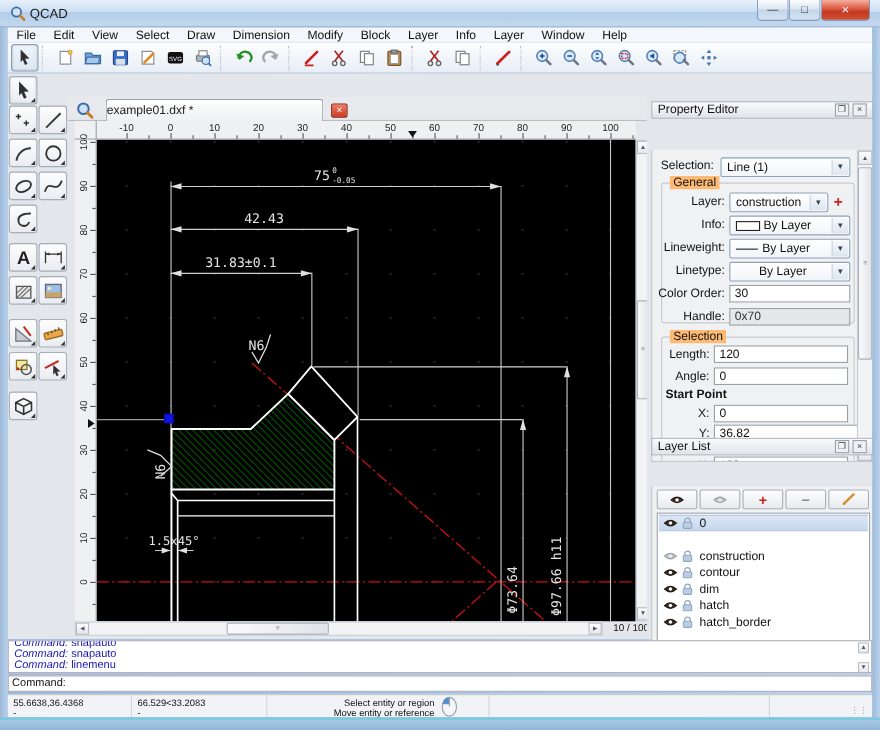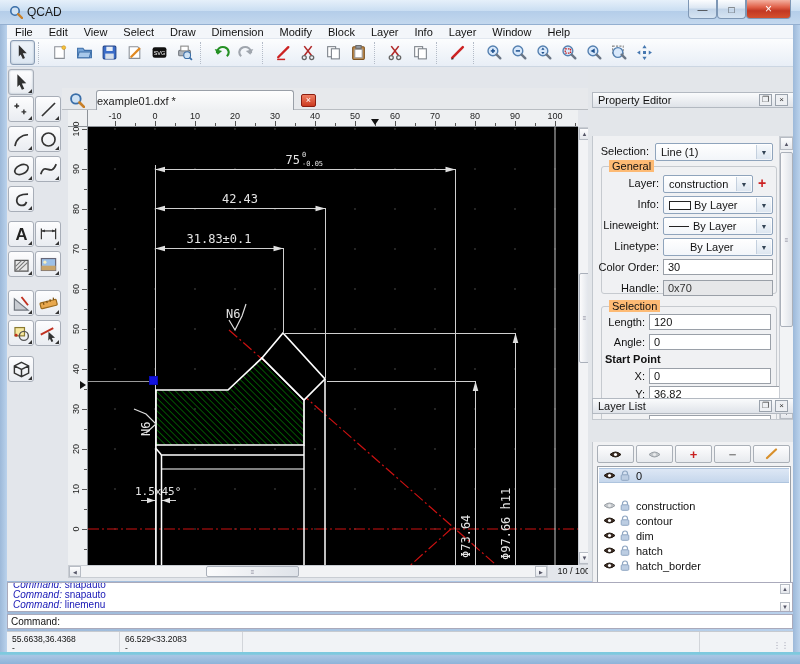--- a/index.html
+++ b/index.html
@@ -688,20 +688,29 @@
 
   <div id="statusbar" class="abs">
     <div class="sfield" style="left:0;width:113px">
       <div class="sline" style="left:5px;top:2px">55.6638,36.4368</div>
       <div class="sline" style="left:5px;top:11px">-</div>
     </div>
     <div class="sfield" style="left:113px;width:123px">
       <div class="sline" style="left:5px;top:2px">66.529&lt;33.2083</div>
       <div class="sline" style="left:5px;top:11px">-</div>
     </div>
+    <div class="sfield" style="left:236px;width:202px">
+      <div class="sline" style="left:12px;top:2px;width:140px;text-align:right">Select entity or region</div>
+      <div class="sline" style="left:12px;top:11px;width:140px;text-align:right">Move entity or reference</div>
+      <svg class="abs" style="left:158px;top:1px" width="15" height="19" viewBox="0 0 15 19">
+        <ellipse cx="7.5" cy="9.5" rx="6.5" ry="8.5" fill="#f4f6f8" stroke="#9aa0a8"></ellipse>
+        <path d="M7.5 1 A6.5 8.5 0 0 0 1.2 7 L7.5 7 Z" fill="#4d8fd6" stroke="#9aa0a8" stroke-width="0.5"></path>
+        <line x1="7.5" y1="1" x2="7.5" y2="9" stroke="#9aa0a8"></line>
+      </svg>
+    </div>
     <div class="sfield" style="left:590px;width:103px"></div>
     <div class="sfield" style="left:693px;width:93px;border-right:none"></div>
     <div id="grip" class="abs">⋮⋮</div>
   </div>
 
   <div id="bottomframe" class="abs"></div>
   <div class="abs sideframe" style="left:0"></div>
   <div class="abs sideframe" style="left:793px"></div>
 <div class="tool abs pressed" style="left: 8px; top: 69px;">
       <svg viewBox="0 0 16 16">

